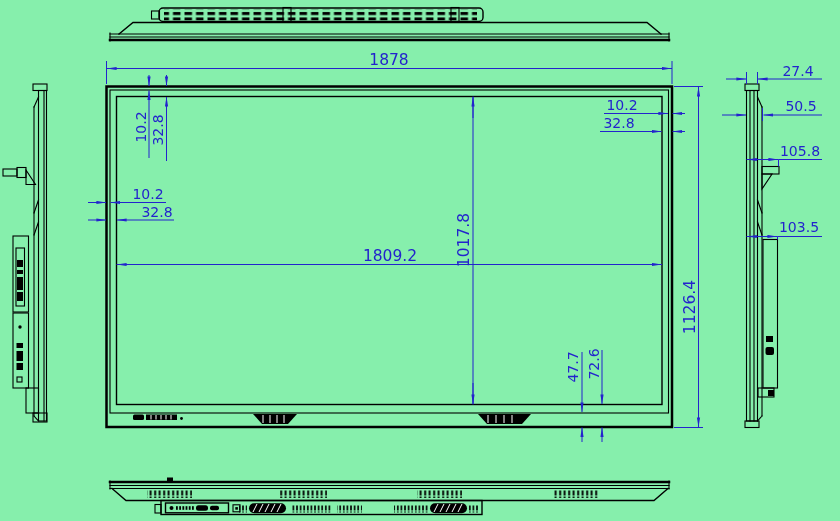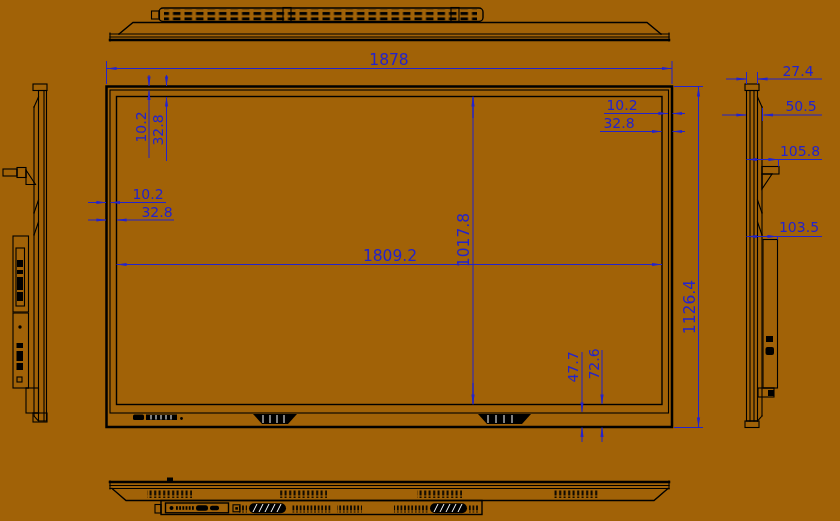--- a/index.html
+++ b/index.html
@@ -1,16 +1,16 @@
 <!DOCTYPE html>
 <html><head>
 <meta charset="utf-8">
 <style>
   html,body{margin:0;padding:0;background:#fff;}
-  .canvas{position:relative;width:840px;height:521px;background:#a16207;overflow:hidden;
+  .canvas{position:relative;width:840px;height:521px;background:#86efac;overflow:hidden;
           font-family:"DejaVu Sans",sans-serif;}
   svg{position:absolute;left:0;top:0;}
   .k  {stroke:#000;fill:none;stroke-width:1.1;stroke-linecap:square;}
   .k2 {stroke:#000;fill:none;stroke-width:2.5;stroke-linecap:square;}
   .kt {stroke:#000;fill:none;stroke-width:1.4;stroke-linecap:square;}
   .kf {fill:#000;stroke:none;}
   .w  {stroke:#fff;stroke-width:1;fill:none;}
   .d  {stroke:#2323cd;stroke-width:1;fill:none;}
   .dt {fill:#2323cd;font-family:"DejaVu Sans",sans-serif;font-size:14px;}
   .dt2{font-size:15.5px;}

